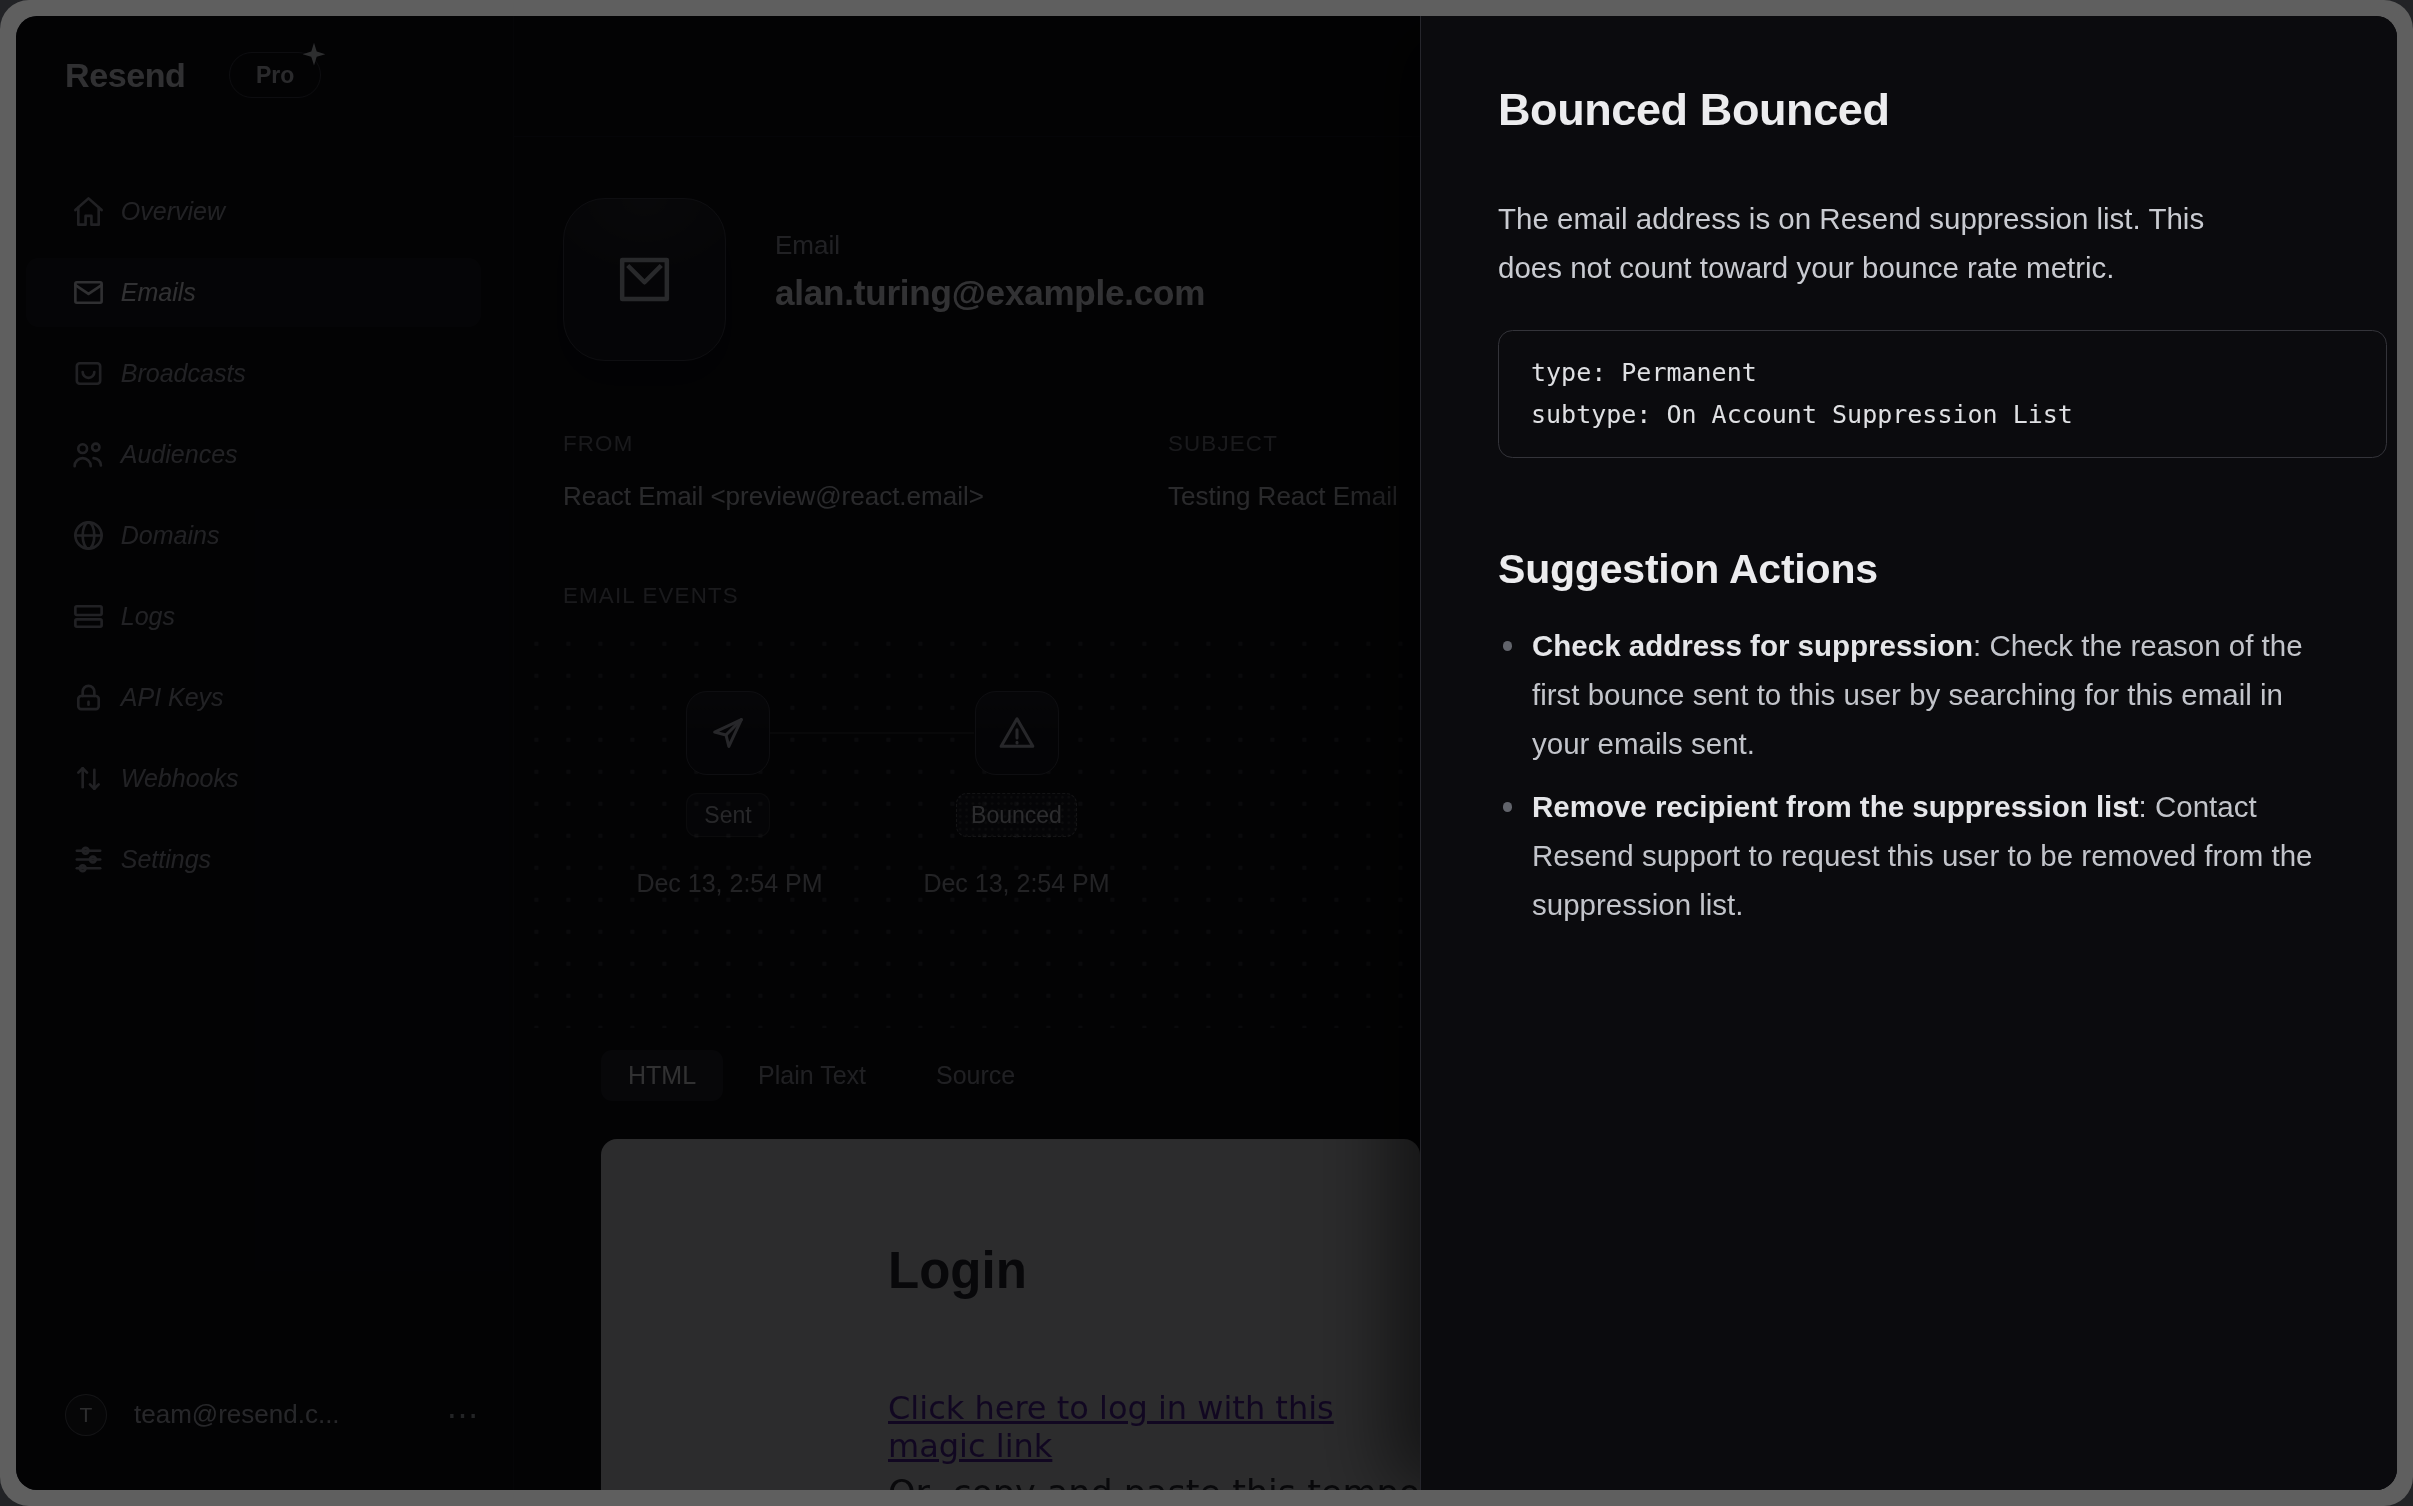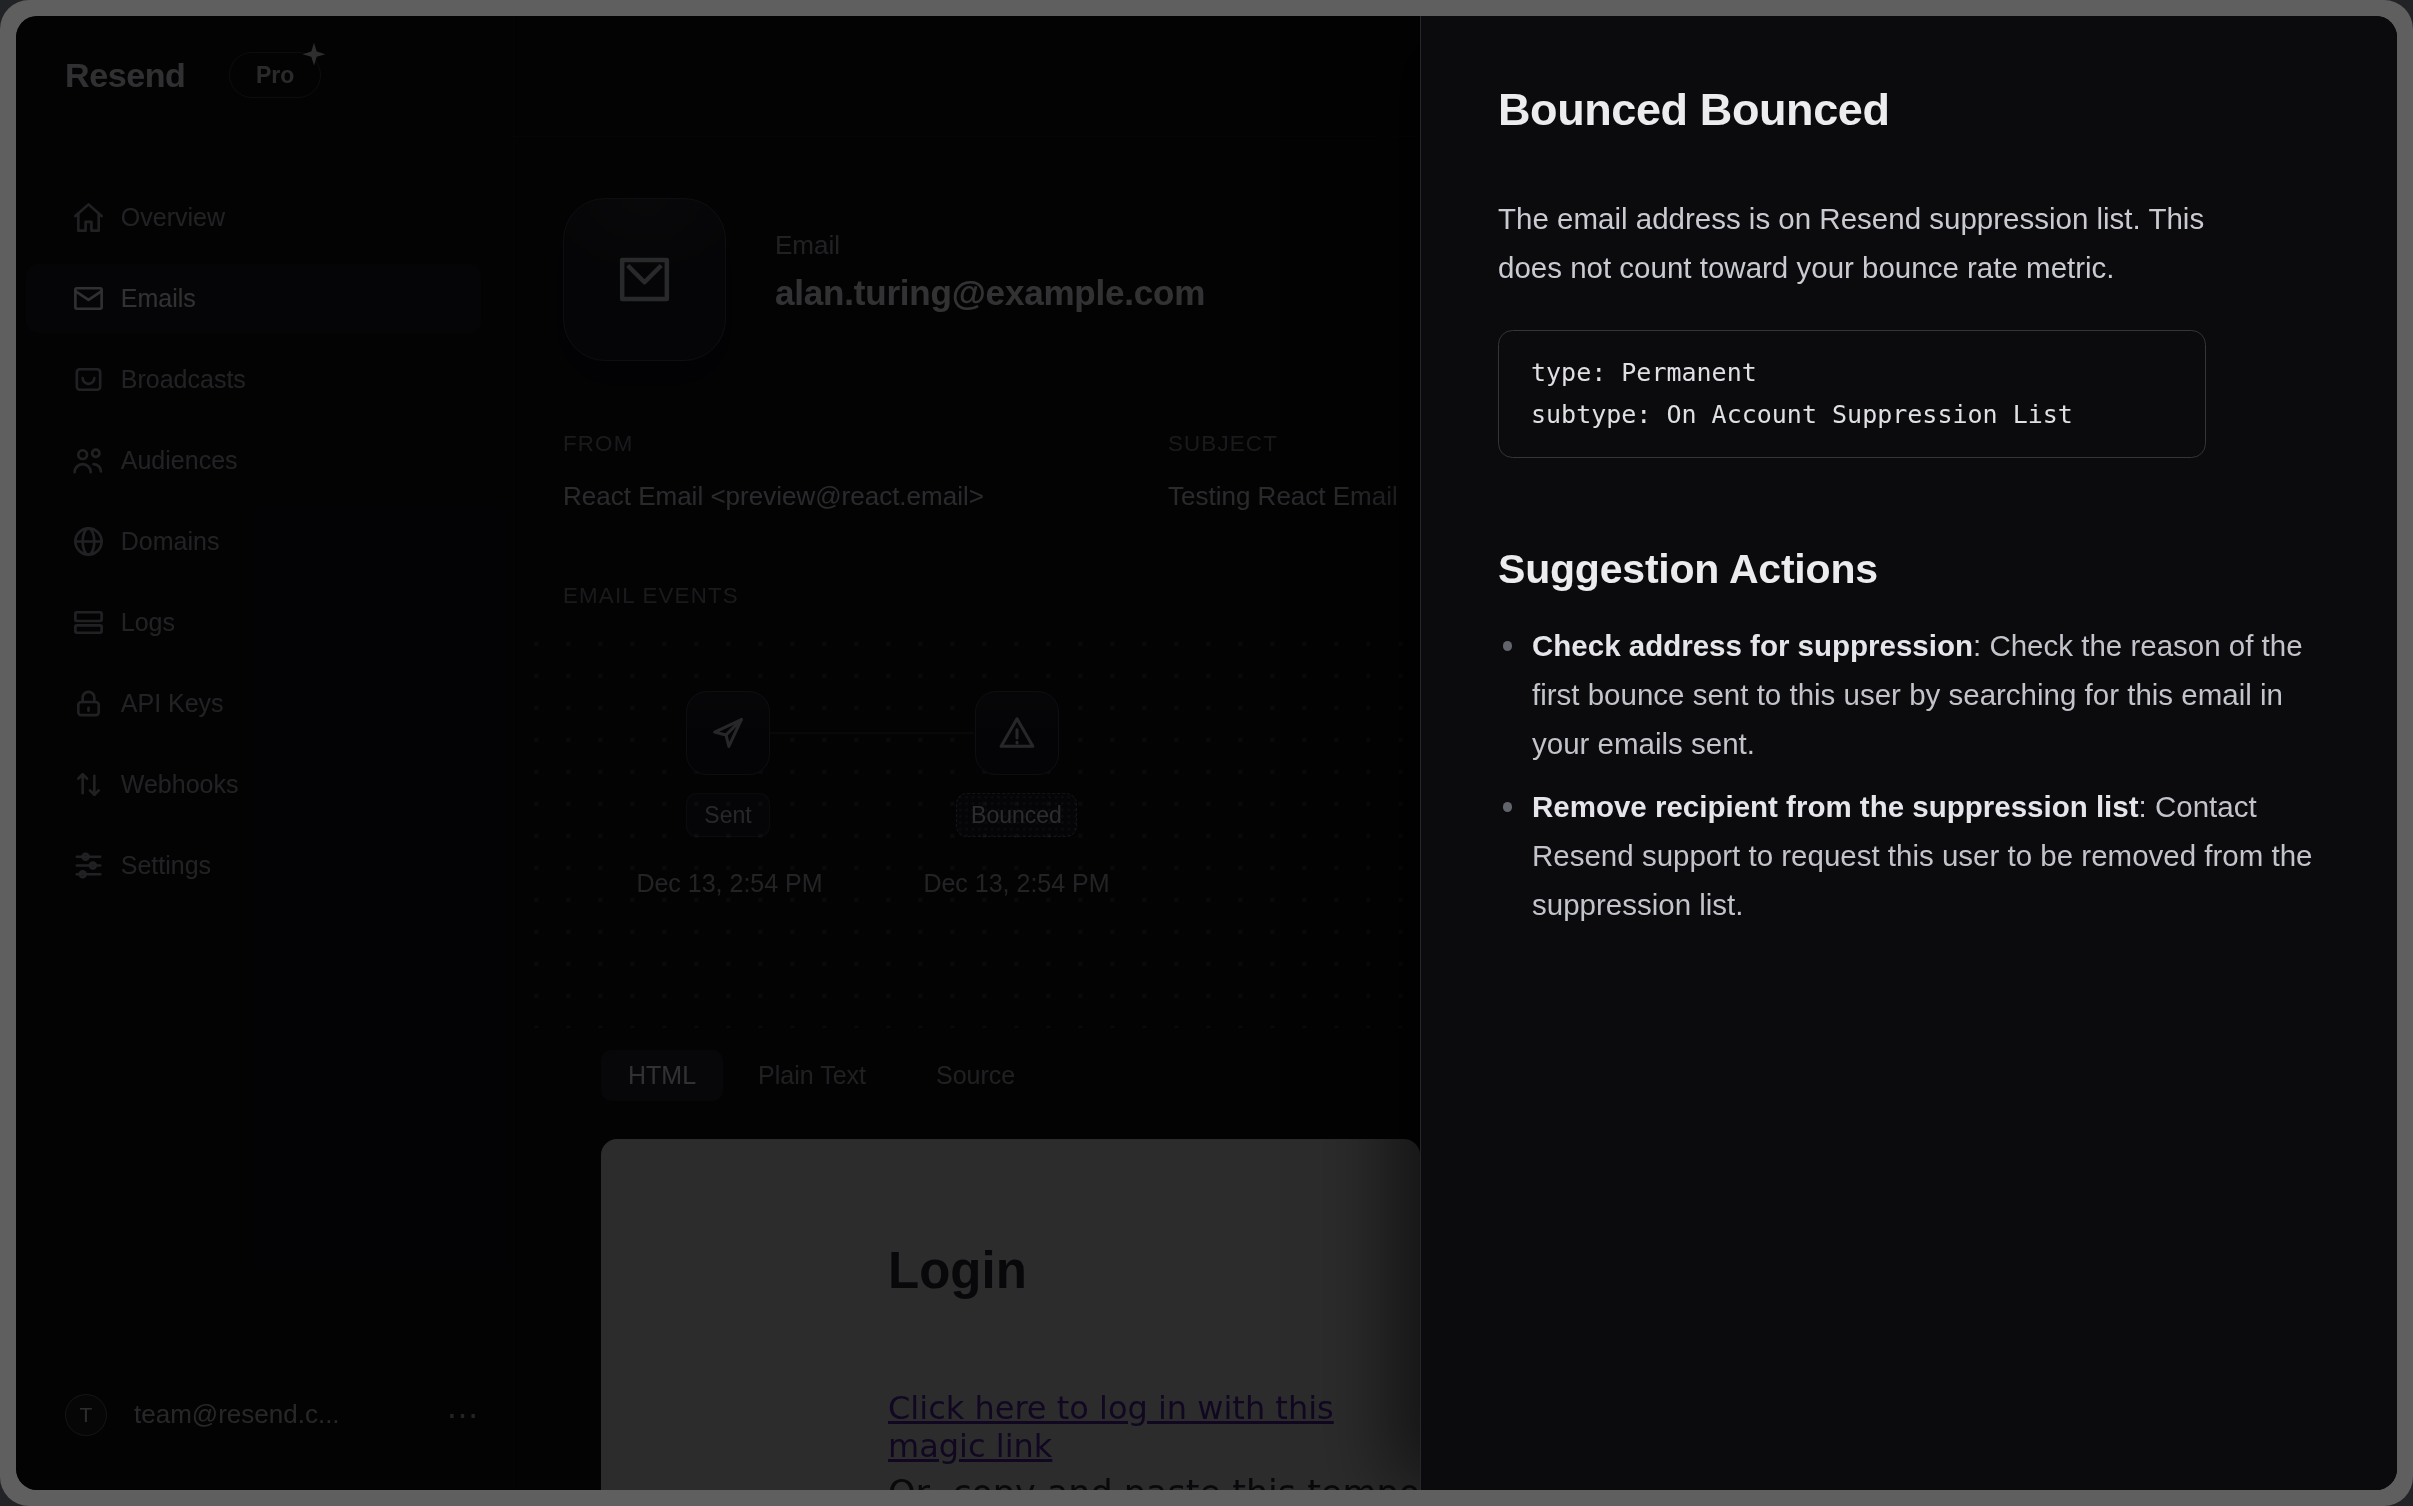--- a/index.html
+++ b/index.html
@@ -7,21 +7,21 @@
   .frame { position:absolute; inset:0; background:#5f5f5f; border-radius:29px; }
   .window { position:absolute; inset:16px; background:#060609; border-radius:21px; overflow:hidden; }
 
   
   .sidebar { position:absolute; left:0; top:0; bottom:0; width:498px; border-right:1.6px solid #101016;text-align:right; }
   .logo-row { position:absolute; top:36px; left:49px; display:flex; align-items:center; gap:44px; }
   .logo-text { font-size:34px; font-weight:700; color:#e7e7e9; letter-spacing:-0.4px; }
   .pro-badge { position:relative; height:46px; padding:0 25.5px; border:1.6px solid #3a3a41; border-radius:24px; display:flex; align-items:center; }
   .pro-badge span { font-size:23px; font-weight:700; color:#c8c9ce; }
   .sparkle { position:absolute; right:-11.2px; top:-12.8px; width:34px; height:34px; fill:#d8d9dd; }
-  .nav { position:absolute; top:167px; left:10.4px; right:32px; }
+  .nav { position:absolute; top:161px; left:10.4px; right:32px;font-style:italic; }
   .nav-item { display:flex; align-items:center; height:69px; margin-bottom:12px; padding-left:45px; gap:14.4px; border-radius:12.8px; cursor:pointer; }
   .nav-item.active { background:rgba(255,255,255,0.055); }
   .nav-item svg { width:35px; height:35px; stroke:#9b9ca3; stroke-width:1.8; fill:none; stroke-linecap:round; stroke-linejoin:round; flex:none; }
   .nav-item.active svg { stroke:#e4e4e8; }
   .nav-item span { font-size:25px; color:#a0a1a8; }
   .nav-item.active span { color:#ececee; }
   .user-row { position:absolute; left:49px; bottom:45px; width:415px; height:61px; display:flex; align-items:center; cursor:pointer; }
   .avatar { width:42px; height:42px; border-radius:50%; border:1.6px solid rgba(255,255,255,0.30); background:#141418; color:#d4d4d8; font-size:21px; display:flex; align-items:center; justify-content:center; }
   .user-email { margin-left:27px; font-size:26px; color:#b9bac0; }
   .dots-btn { margin-left:auto; font-size:32px; color:#a7a8ae; letter-spacing:1.6px; }
@@ -65,21 +65,21 @@
   .p-more  { position:absolute; left:287px; top:334px; font-size:35px; color:#26272a; font-family:"DejaVu Sans", sans-serif; white-space:nowrap; }
 
   
   .dim-overlay { position:absolute; left:0; top:0; bottom:0; width:1405px; background:rgba(2,2,4,0.80); border-radius:21px 0 0 21px; z-index:50; }
 
   
   .panel { position:absolute; right:0; top:0; bottom:0; width:977px; z-index:60; background:#0b0b0e;
            border-left:0.8px solid #26262c; box-shadow:-32px 0 72px rgba(0,0,0,0.55); padding:67px 48px 0 77px; }
   .panel h1 { font-size:45px; line-height:54px; font-weight:700; color:#ececee; letter-spacing:-0.4px; }
   .panel .desc { margin-top:57px; max-width:746px; font-size:29.5px; line-height:49px; color:#c9cbd1; }
-  .codeblock { margin-top:38px; width:708px; border:1.6px solid #34343a; border-radius:14.4px; padding:21px 32px;
+  .codeblock { margin-top:38px; width:889px; border:1.6px solid #34343a; border-radius:14.4px; padding:21px 32px;
                font-family:"DejaVu Sans Mono","Liberation Mono",monospace; font-size:25px; line-height:42px; color:#dfe0e3; background:#0b0b0e; }
   .panel h2 { margin-top:91px; font-size:41px; line-height:40px; font-weight:700; color:#ececee; letter-spacing:-0.2px; }
   .suggestions { margin-top:32px; list-style:none; }
   .suggestions li { position:relative; padding-left:34px; max-width:819px; font-size:29.5px; line-height:49px; color:#c2c4ca; }
   .suggestions li + li { margin-top:14.4px; }
   .bullet-dot { position:absolute; left:4.8px; top:20px; width:9.6px; height:9.6px; border-radius:50%; background:#62646b; }
   .suggestions b { color:#e5e6e9; font-weight:700; }
 </style>
 </head>
 <body>

